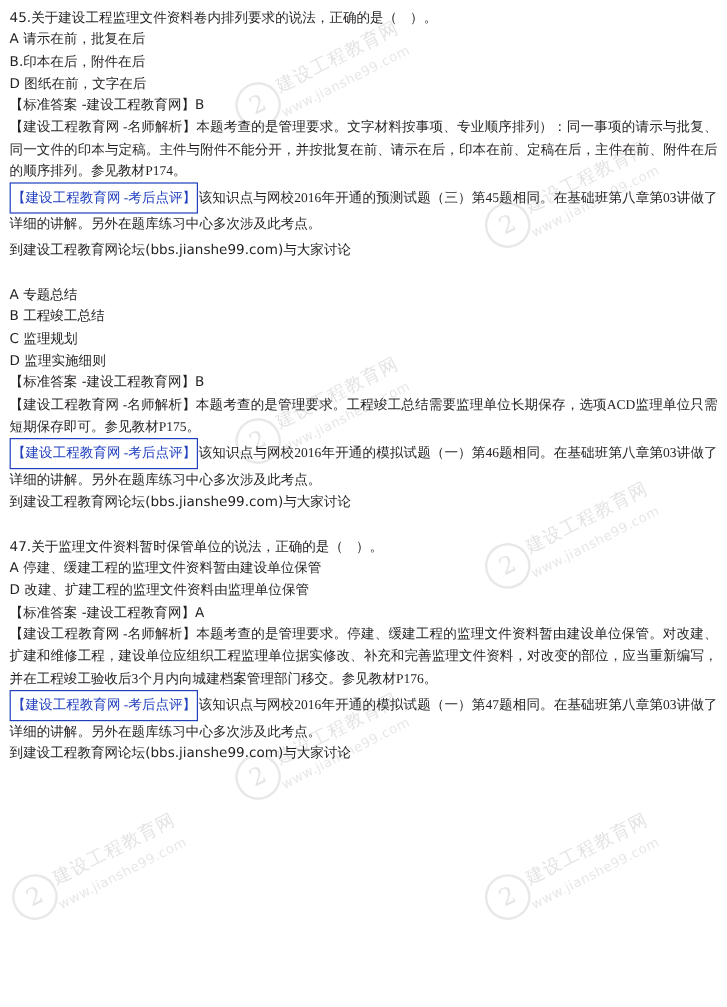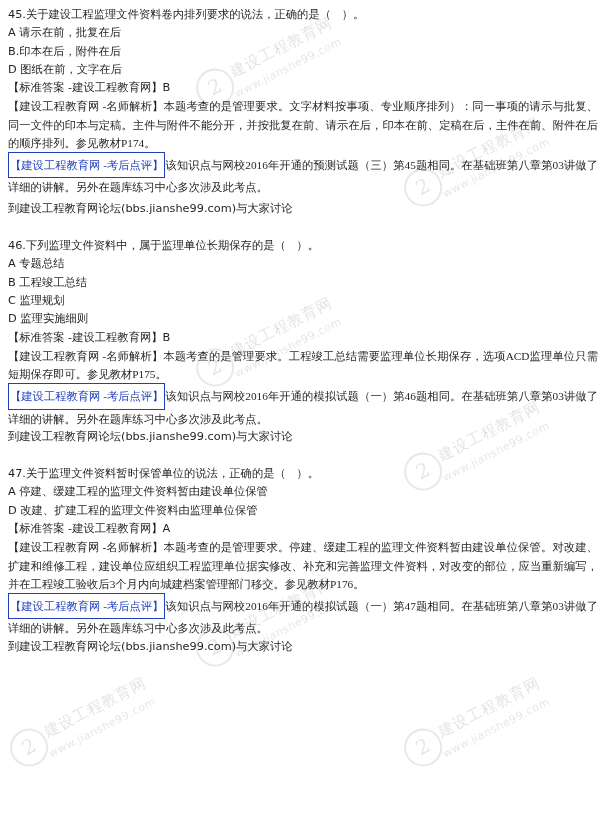--- a/index.html
+++ b/index.html
@@ -178,21 +178,20 @@
     <div class="line ans"><span>【标准答案 -建设工程教育网】</span><span>B</span></div>
     <div class="para"><span>【建设工程教育网 -名师解析】</span><span>本题考查的是管理要求。文字材料按事项、专业顺序排列）：同一事项的请示与批复、同一文件的印本与定稿。主件与附件不能分开，并按批复在前、请示在后，印本在前、定稿在后，主件在前、附件在后的顺序排列。参见教材P174。</span></div>
     <div class="para"><span class="blue-box">【建设工程教育网 -考后点评】</span><span>该知识点与网校2016年开通的预测试题（三）第45题相同。在基础班第八章第03讲做了详细的讲解。另外在题库练习中心多次涉及此考点。</span></div>
     <div class="gap-sm"></div>
     <div class="line"><span>到建设工程教育网论坛(bbs.jianshe99.com)与大家讨论</span></div>
   </div>
 
   <div class="gap"></div>
 
   <div class="q-block">
-    <div class="line stem">46.下列监理文件资料中，属于监理单位长期保存的是（   ）。</div>
     <div class="line opt">A 专题总结</div>
     <div class="line opt">B 工程竣工总结</div>
     <div class="line opt">C 监理规划</div>
     <div class="line opt">D 监理实施细则</div>
     <div class="line ans"><span>【标准答案 -建设工程教育网】</span><span>B</span></div>
     <div class="para"><span>【建设工程教育网 -名师解析】</span><span>本题考查的是管理要求。工程竣工总结需要监理单位长期保存，选项ACD监理单位只需短期保存即可。参见教材P175。</span></div>
     <div class="para"><span class="blue-box">【建设工程教育网 -考后点评】</span><span>该知识点与网校2016年开通的模拟试题（一）第46题相同。在基础班第八章第03讲做了详细的讲解。另外在题库练习中心多次涉及此考点。</span></div>
     <div class="line"><span>到建设工程教育网论坛(bbs.jianshe99.com)与大家讨论</span></div>
   </div>
 

